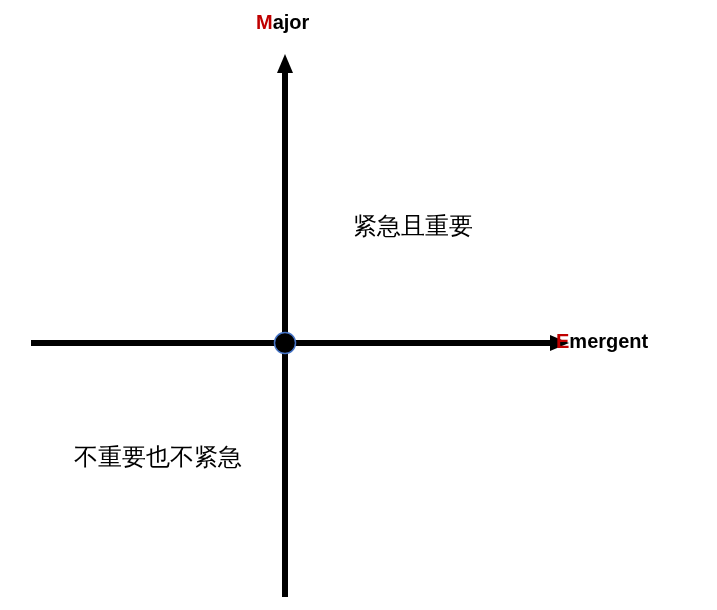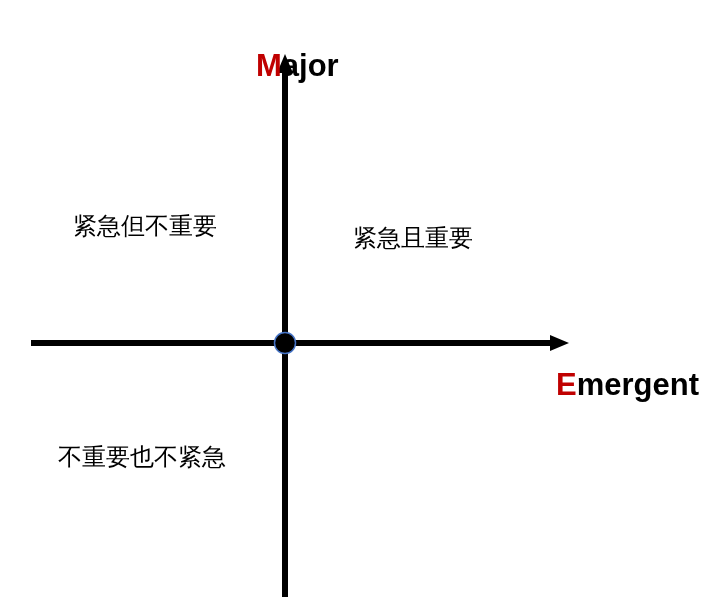--- a/index.html
+++ b/index.html
@@ -19,25 +19,24 @@
     position: absolute;
     left: 0;
     top: 0;
     width: 717px;
     height: 610px;
   }
   .axis-label {
     position: absolute;
     font-family: "Liberation Sans", "DejaVu Sans", sans-serif;
     font-weight: 700;
-    font-size: 31px;
+    font-size: 20px;
     line-height: 1.1;
     color: #000000;
     white-space: nowrap;
-    margin-top: 38px;
   }
   .axis-label .first-letter {
     color: #C00000;
   }
   .major-label {
     left: 256px;
     top: 11px;
   }
   .emergent-label {
     left: 556px;
@@ -47,22 +46,22 @@
     position: absolute;
     font-family: "Liberation Serif", "DejaVu Serif", serif;
     font-weight: 400;
     font-size: 24px;
     line-height: 1.15;
     color: #000000;
     white-space: nowrap;
     letter-spacing: 0px;
   }
   .q-top-left    { left: 73px;  top: 213px; }
-  .q-top-right   { left: 353px; top: 225px; }
-  .q-bottom-left { left: 58px;  top: 444px; text-align: center; }
+  .q-top-right   { left: 353px; top: 213px; }
+  .q-bottom-left { left: 74px;  top: 444px; text-align: center; }
   .q-bottom-right{ left: 353px; top: 444px; }
 </style>
 </head>
 <body>
 
 <div class="canvas">
 
   <svg class="axes-svg" viewBox="0 0 717 610" xmlns="http://www.w3.org/2000/svg" aria-hidden="true">
 
     <line x1="285" y1="69" x2="285" y2="597" stroke="#000000" stroke-width="6"></line>
@@ -77,20 +76,19 @@
   </svg>
 
   <div class="axis-label major-label">
     <span class="first-letter">M</span><span>ajor</span>
   </div>
 
   <div class="axis-label emergent-label">
     <span class="first-letter">E</span><span>mergent</span>
   </div>
 
-  <div class="quadrant-label q-top-left">紧急但不重要</div>
 
   <div class="quadrant-label q-top-right">紧急且重要</div>
 
   <div class="quadrant-label q-bottom-left">不重要也不紧急</div>
 
 
 </div>
 
 </body></html>

